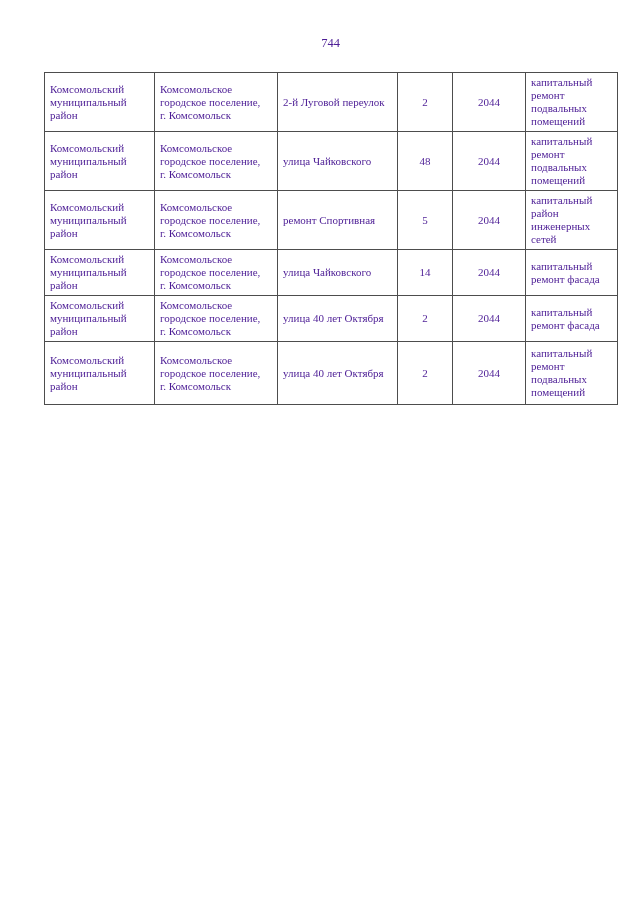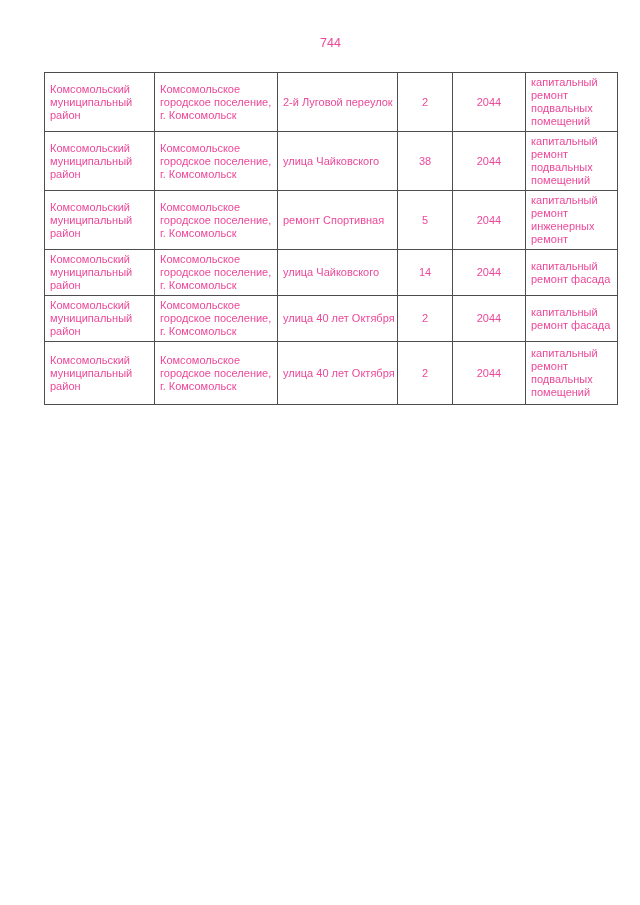--- a/index.html
+++ b/index.html
@@ -1,22 +1,22 @@
 <!DOCTYPE html>
 <html><head>
 <meta charset="utf-8">
 <style>
   html, body { margin: 0; padding: 0; background: #ffffff; }
   .page {
     position: relative;
     width: 640px;
     height: 905px;
     background: #ffffff;
-    font-family: Liberation Sans, sans-serif;
-    color: #ec4899;
+    font-family: Liberation Serif, serif;
+    color: #4c1d95;
     overflow: hidden;
   }
   .page-number {
     position: absolute;
     top: 36px;
     left: 44px;
     width: 573px;
     text-align: center;
     font-size: 12.5px;
     line-height: 14px;
@@ -72,35 +72,35 @@
         <td class="t-left">капитальный ремонт подвальных помещений</td>
       </tr>
       <tr style="height:56px">
         <td class="t-left pre">Комсомольский
 муниципальный
 район</td>
         <td class="t-left pre">Комсомольское
 городское поселение,
 г. Комсомольск</td>
         <td class="t-left nowrap">улица Чайковского</td>
-        <td class="t-center">38</td>
+        <td class="t-center">48</td>
         <td class="t-center">2044</td>
         <td class="t-left">капитальный ремонт подвальных помещений</td>
       </tr>
       <tr style="height:53px">
         <td class="t-left pre">Комсомольский
 муниципальный
 район</td>
         <td class="t-left pre">Комсомольское
 городское поселение,
 г. Комсомольск</td>
         <td class="t-left nowrap">ремонт Спортивная</td>
         <td class="t-center">5</td>
         <td class="t-center">2044</td>
-        <td class="t-left">капитальный ремонт инженерных ремонт</td>
+        <td class="t-left">капитальный район инженерных сетей</td>
       </tr>
       <tr style="height:42px">
         <td class="t-left pre">Комсомольский
 муниципальный
 район</td>
         <td class="t-left pre">Комсомольское
 городское поселение,
 г. Комсомольск</td>
         <td class="t-left nowrap">улица Чайковского</td>
         <td class="t-center">14</td>

